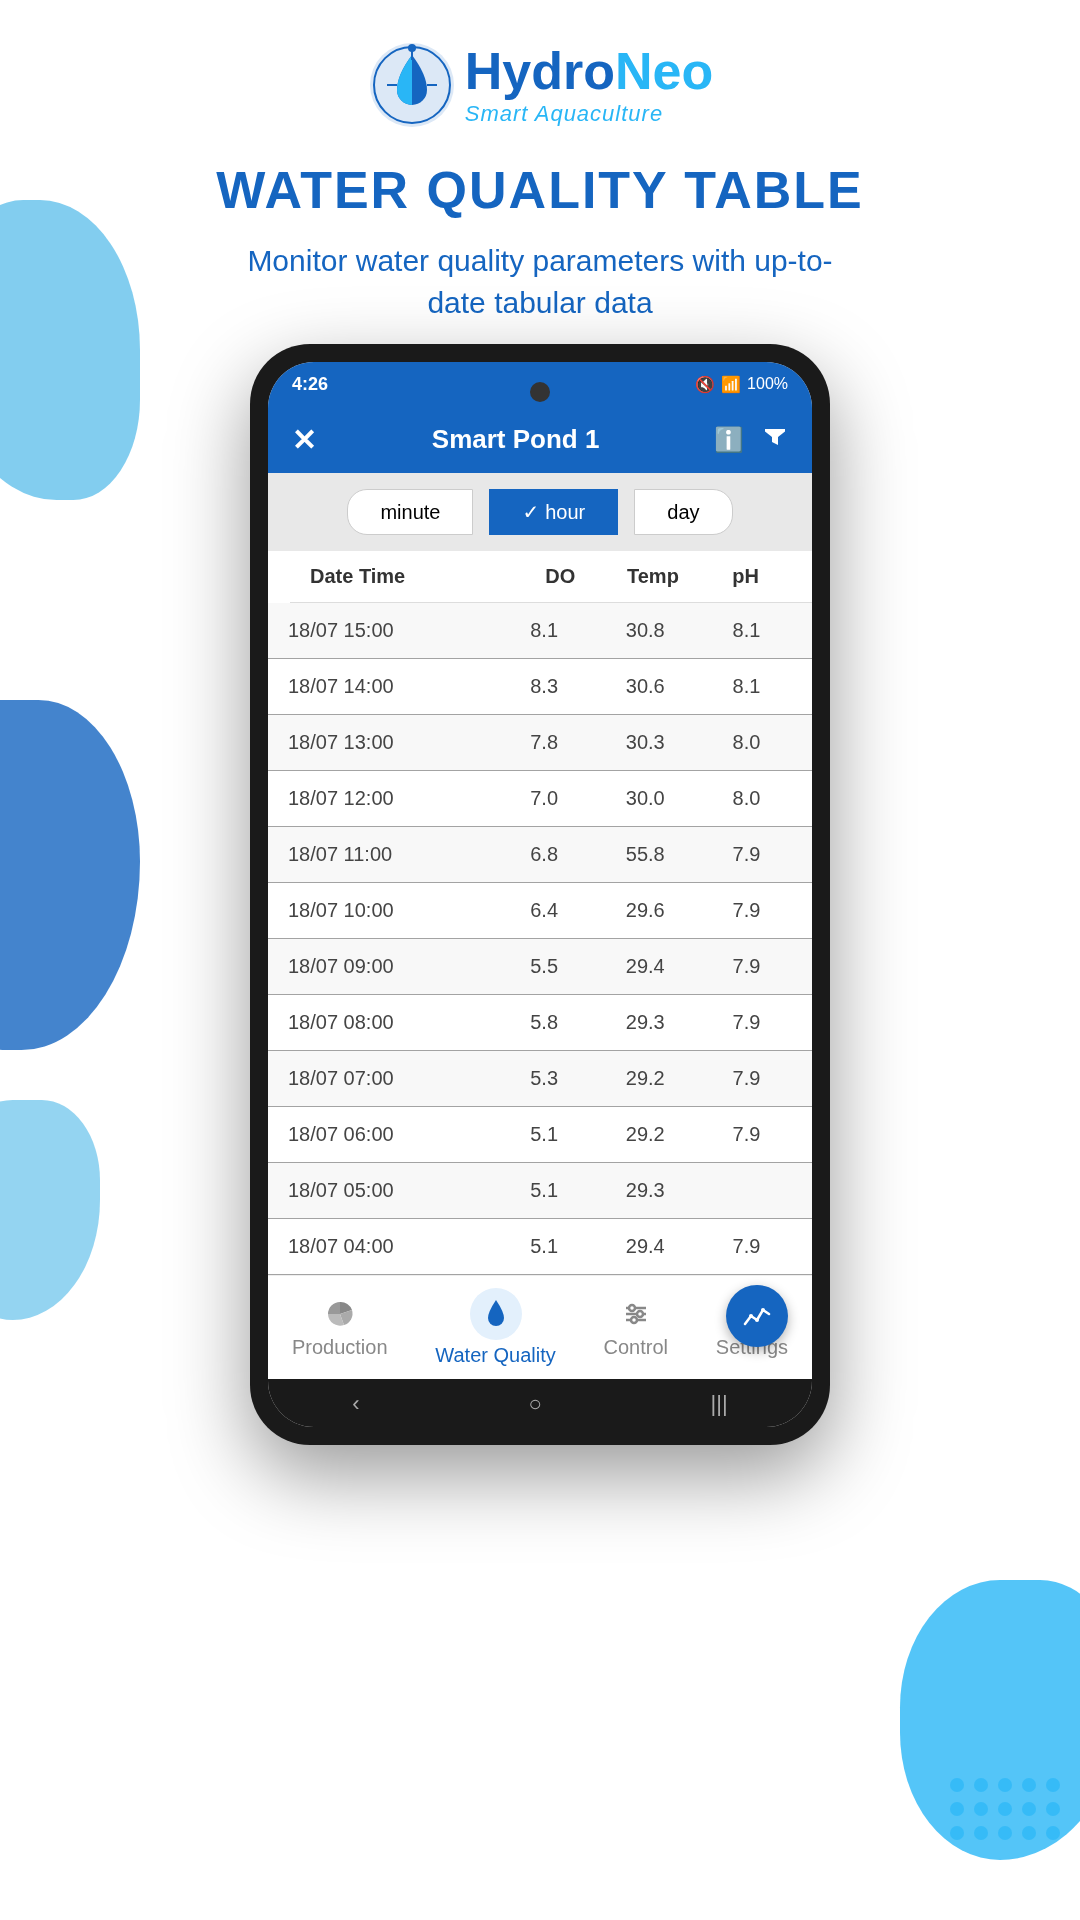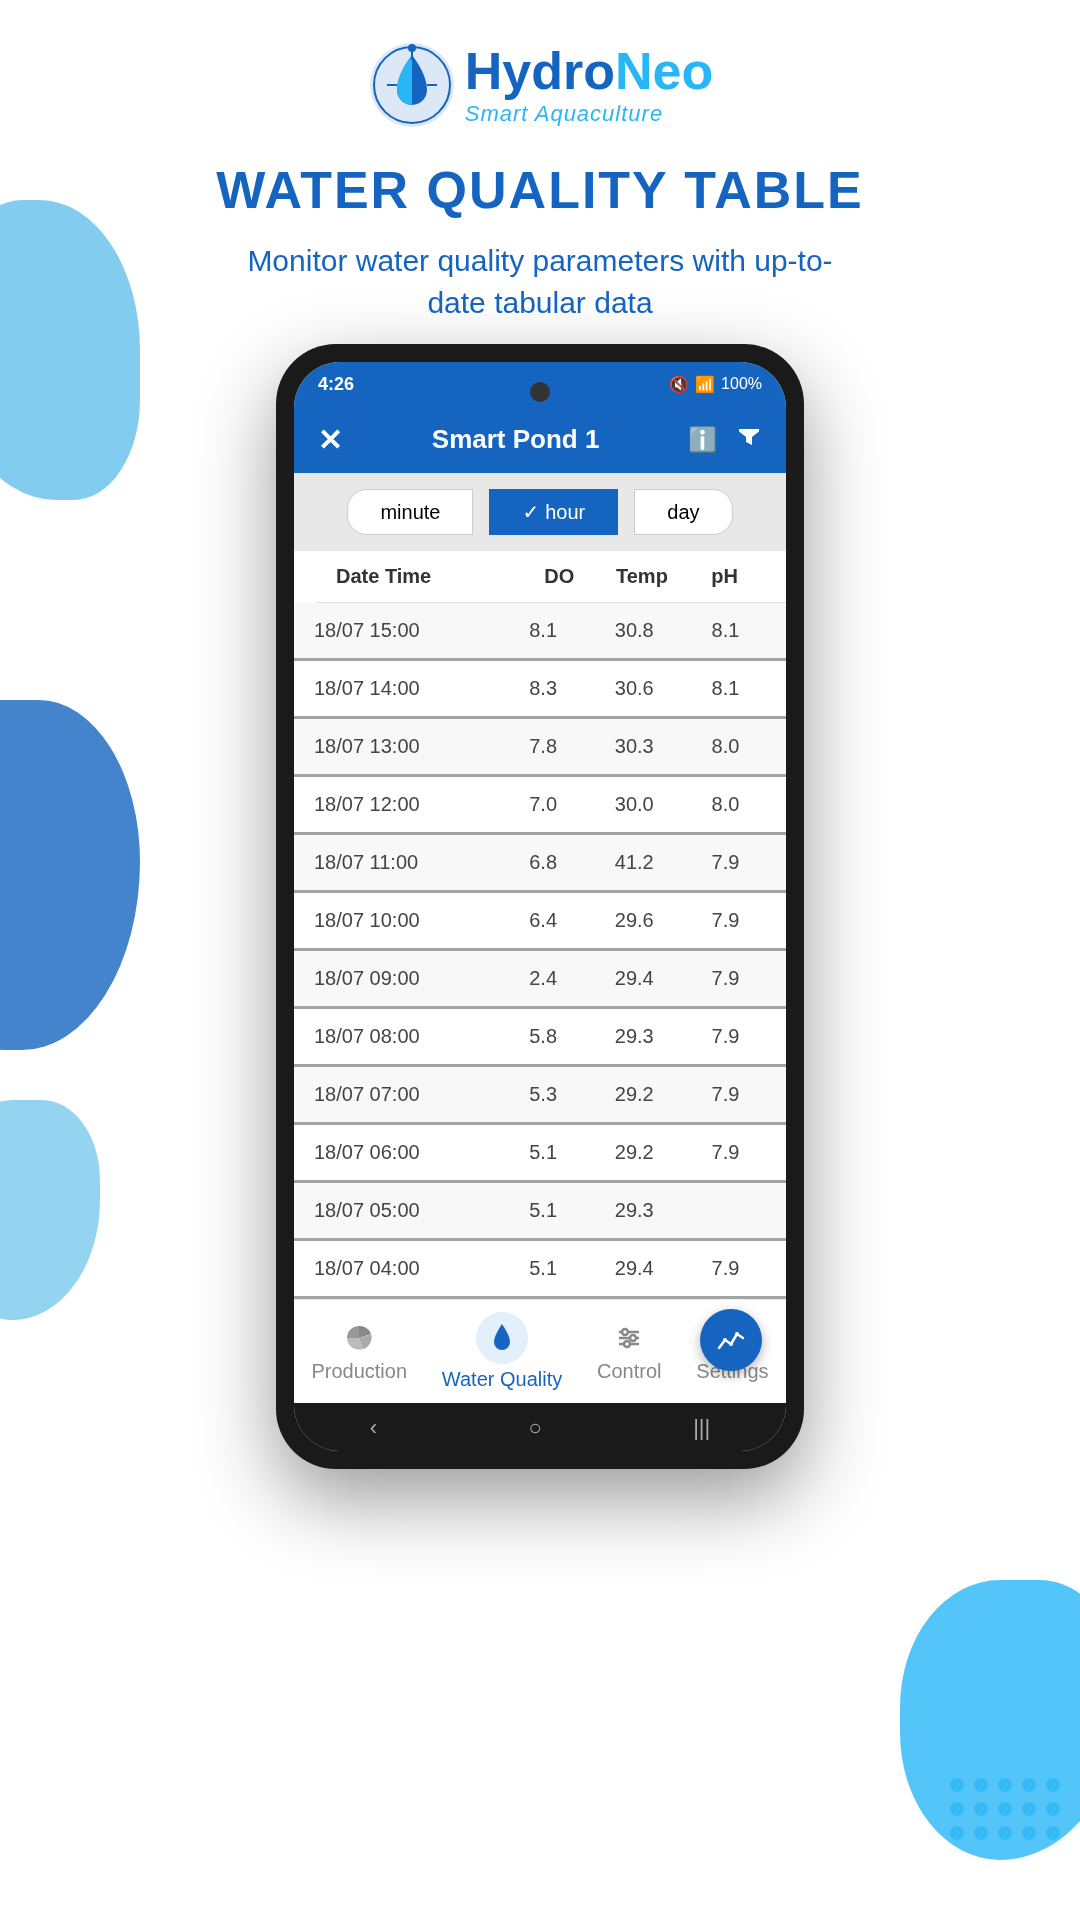--- a/index.html
+++ b/index.html
@@ -122,21 +122,21 @@
     
     .phone-wrapper {
       position: relative;
       z-index: 1;
       display: flex;
       justify-content: center;
       margin: 0 auto;
     }
 
     .phone-outer {
-      width: 528px;
+      width: 580px;
       background: #1a1a1a;
       border-radius: 60px;
       padding: 18px;
       box-shadow: 0 30px 80px rgba(0,0,0,0.4);
       position: relative;
     }
 
     .phone-inner {
       background: #f0f0f0;
       border-radius: 46px;
@@ -271,21 +271,21 @@
     }
 
     .table-header span:not(:first-child) {
       text-align: center;
     }
 
     .table-row {
       display: grid;
       grid-template-columns: 2.2fr 1fr 1fr 1fr;
       padding: 16px 20px;
-      border-bottom: 3px solid #a3a3a3;
+      border-bottom: 1px solid #a3a3a3;
       gap: 10px;
     }
 
     .table-row:nth-child(odd) {
       background: #f8f8f8;
     }
 
     .table-row:nth-child(even) {
       background: white;
     }
@@ -505,32 +505,32 @@
     </div>
               <div class="table-row">
       <span class="date-cell">18/07  12:00</span>
       <span>7.0</span>
       <span>30.0</span>
       <span>8.0</span>
     </div>
               <div class="table-row">
       <span class="date-cell">18/07  11:00</span>
       <span>6.8</span>
-      <span>41.2</span>
+      <span>55.8</span>
       <span>7.9</span>
     </div>
               <div class="table-row">
       <span class="date-cell">18/07  10:00</span>
       <span>6.4</span>
       <span>29.6</span>
       <span>7.9</span>
     </div>
               <div class="table-row">
       <span class="date-cell">18/07  09:00</span>
-      <span>2.4</span>
+      <span>5.5</span>
       <span>29.4</span>
       <span>7.9</span>
     </div>
               <div class="table-row">
       <span class="date-cell">18/07  08:00</span>
       <span>5.8</span>
       <span>29.3</span>
       <span>7.9</span>
     </div>
               <div class="table-row">

